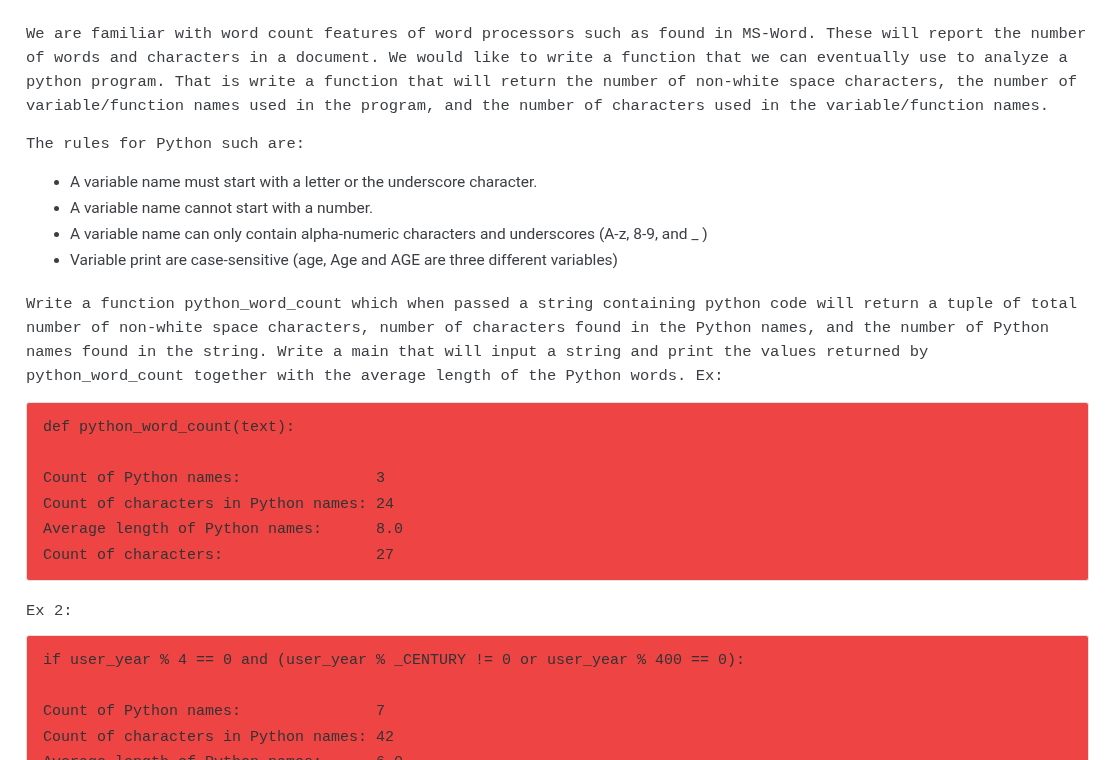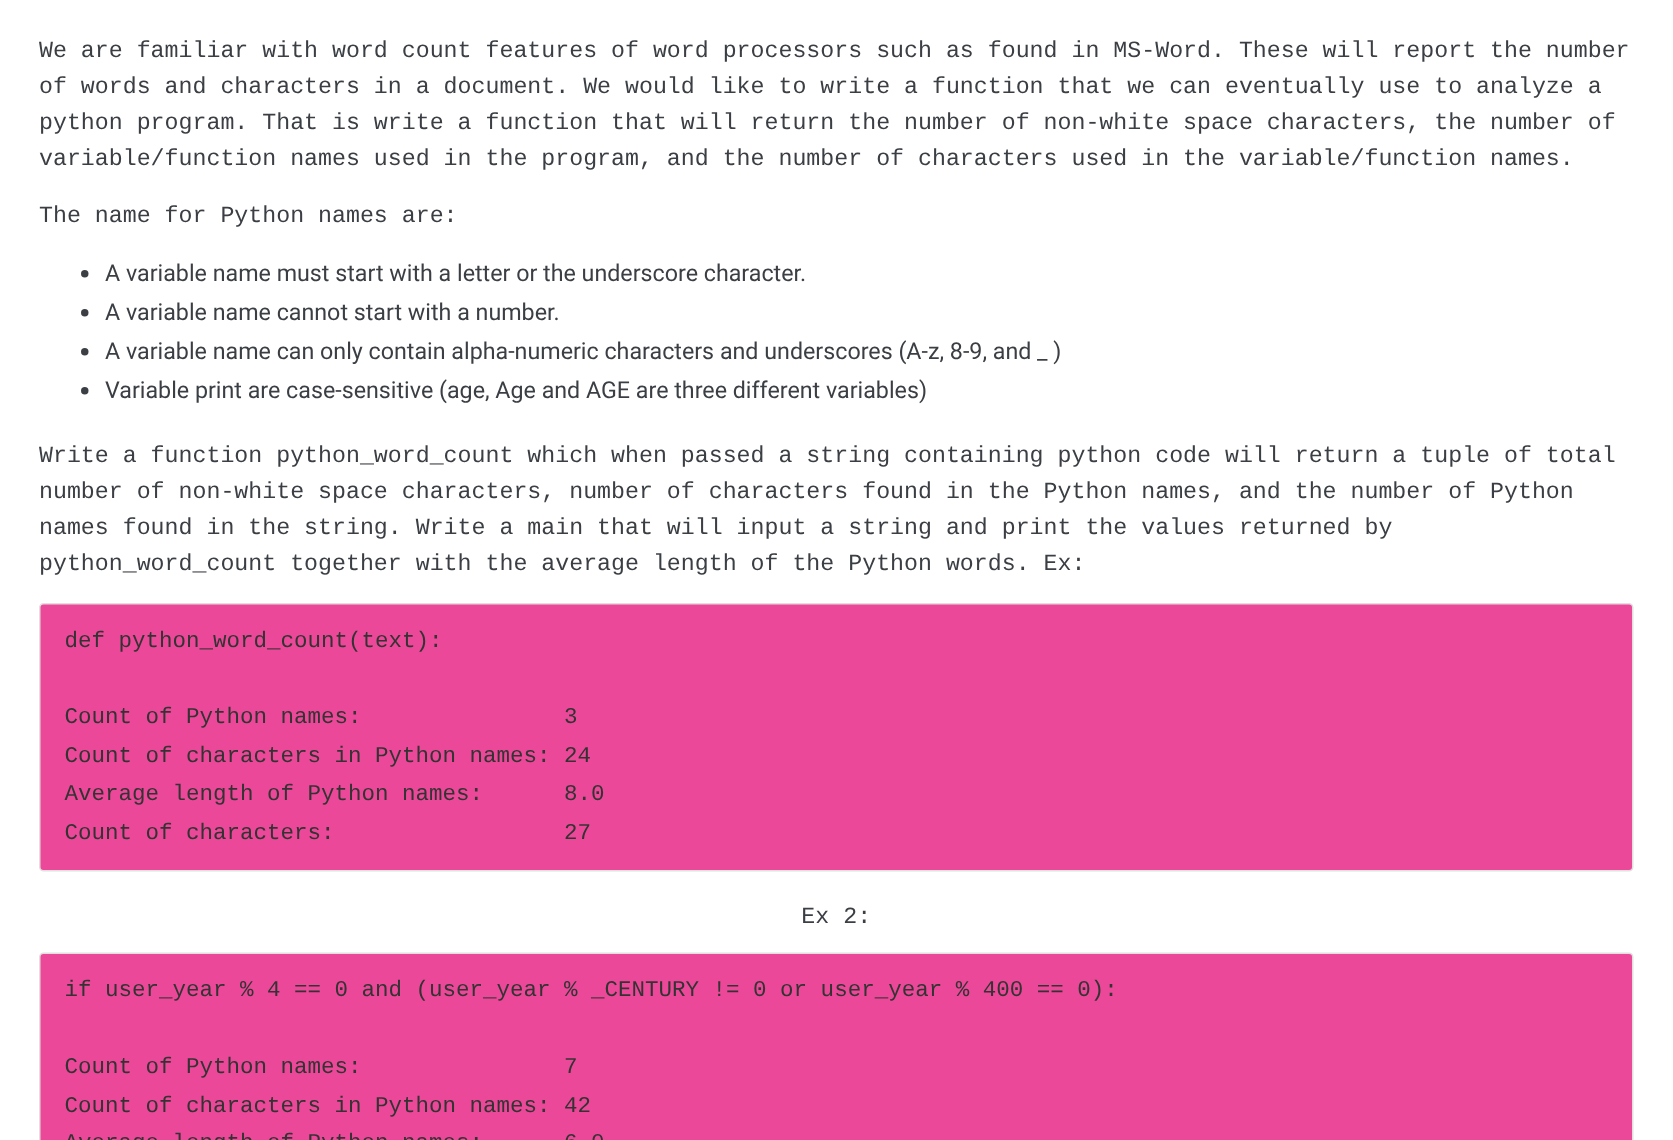--- a/index.html
+++ b/index.html
@@ -19,43 +19,42 @@
   }
   ul {
     margin: 0 0 20px 0;
     padding-left: 44px;
   }
   li {
     margin-bottom: 2px;
     list-style: disc;
   }
   pre.codeblock {
-    background: #ec4899;
+    background: #ef4444;
     border: 1px solid #e0e0e0;
     border-radius: 3px;
     padding: 12px 16px;
     font-family: "Courier New", Courier, monospace;
     font-size: 15px;
     line-height: 1.7;
     color: #333333;
     white-space: pre;
     overflow-x: auto;
     margin: 0 0 18px 0;
   }
   .ex-label {
     margin: 0 0 12px 0;
-    text-align: center;
   }
 </style>
 </head>
 <body>
 
 <p>We are familiar with word count features of word processors such as found in MS-Word. These will report the number of words and characters in a document. We would like to write a function that we can eventually use to analyze a python program. That is write a function that will return the number of non-white space characters, the number of variable/function names used in the program, and the number of characters used in the variable/function names.</p>
 
-<p>The name for Python names are:</p>
+<p>The rules for Python such are:</p>
 
 <ul>
   <li>A variable name must start with a letter or the underscore character.</li>
   <li>A variable name cannot start with a number.</li>
   <li>A variable name can only contain alpha-numeric characters and underscores (A-z, 8-9, and _ )</li>
   <li>Variable print are case-sensitive (age, Age and AGE are three different variables)</li>
 </ul>
 
 <p>Write a function python_word_count which when passed a string containing python code will return a tuple of total number of non-white space characters, number of characters found in the Python names, and the number of Python names found in the string. Write a main that will input a string and print the values returned by python_word_count together with the average length of the Python words. Ex:</p>
 

